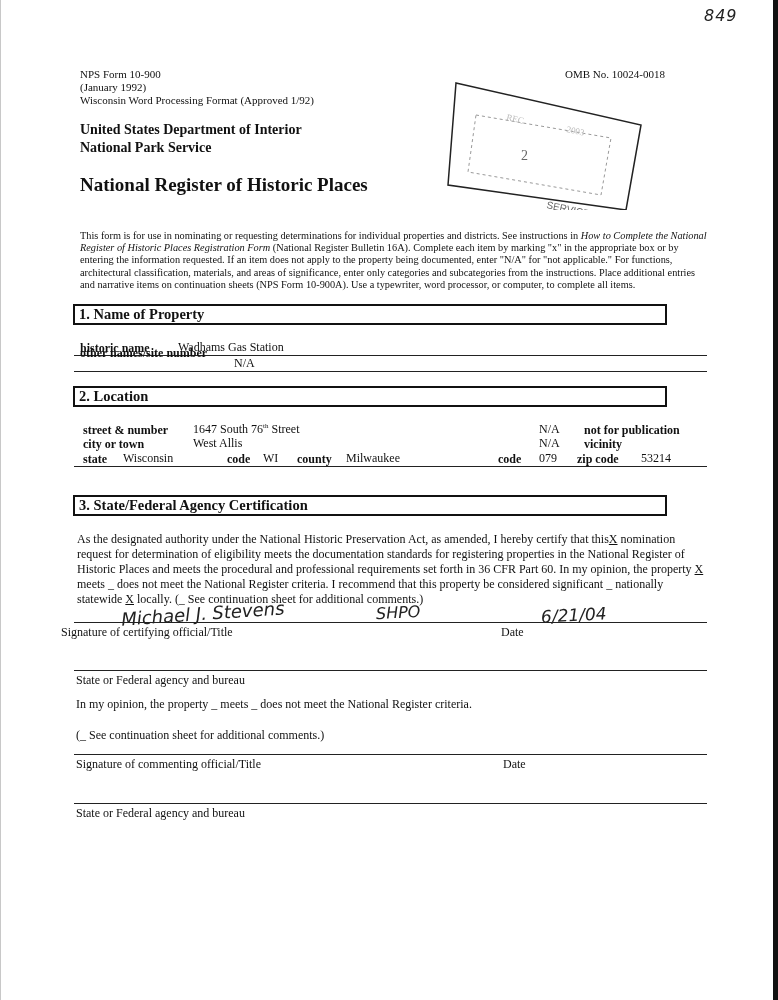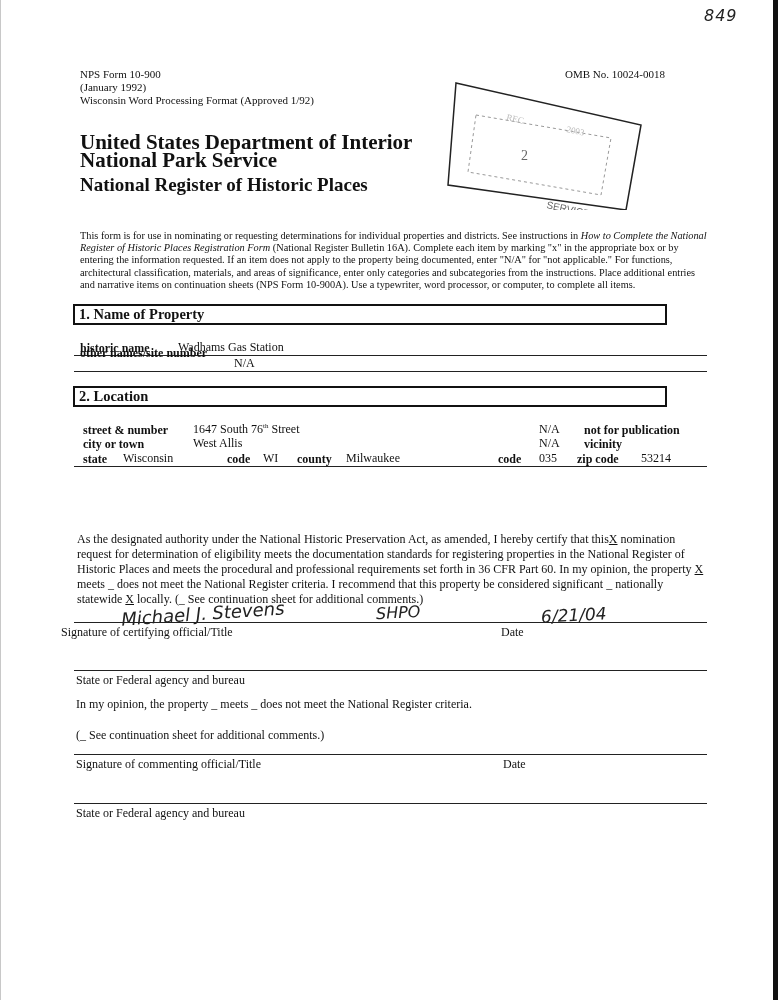--- a/index.html
+++ b/index.html
@@ -6,21 +6,21 @@
   body { width:778px; height:1000px; background:#ffffff; position:relative; overflow:hidden;
          font-family:"Liberation Serif", "DejaVu Serif", serif; color:#111; }
   .page { position:absolute; left:0; top:0; width:778px; height:1000px; border-left:1px solid #c8c8c8; box-sizing:border-box; }
   .right-bar { position:absolute; left:772px; top:0; width:5px; height:1000px; background:#111; }
   .abs { position:absolute; white-space:nowrap; }
   .small { font-size:11px; line-height:13px; }
   .hw { font-family:"DejaVu Sans", sans-serif; font-style:italic; color:#222; }
   .page-num { left:703px; top:6px; font-size:16px; letter-spacing:1px; }
   .form-id { left:79px; top:68px; }
   .omb { left:564px; top:68px; font-size:11px; }
-  .agency { left:79px; top:121px; font-size:21px; font-weight:bold; line-height:18px;margin-top:12px; }
+  .agency { left:79px; top:121px; font-size:14px; font-weight:bold; line-height:18px; }
   .title { left:79px; top:173px; font-size:19px; font-weight:bold; line-height:23px; }
   .intro { left:79px; top:230px; width:630px; white-space:normal; font-size:10.3px; line-height:12.2px; }
   .intro i { font-style:italic; }
   .sect { position:absolute; left:72px; width:594px; height:21px; border:2px solid #111; box-sizing:border-box; font-weight:bold; font-size:14.5px; line-height:17px; padding-left:4px; }
   .hline { position:absolute; left:73px; width:633px; height:0; border-top:1.5px solid #222; }
   .lbl { font-weight:bold; font-size:12px; }
   .val { font-size:12px; }
   .body-text { left:76px; top:532px; width:632px; white-space:normal; font-size:12px; line-height:15px; }
   .ul { text-decoration:underline; }
   .stamp { position:absolute; left:445px; top:80px; width:200px; height:130px; }
@@ -79,25 +79,26 @@
   <div class="abs val" style="left:538px; top:436px;">N/A</div>
   <div class="abs lbl" style="left:583px; top:437px;">vicinity</div>
 
   <div class="abs lbl" style="left:82px; top:452px;">state</div>
   <div class="abs val" style="left:122px; top:451px;">Wisconsin</div>
   <div class="abs lbl" style="left:226px; top:452px;">code</div>
   <div class="abs val" style="left:262px; top:451px;">WI</div>
   <div class="abs lbl" style="left:296px; top:452px;">county</div>
   <div class="abs val" style="left:345px; top:451px;">Milwaukee</div>
   <div class="abs lbl" style="left:497px; top:452px;">code</div>
-  <div class="abs val" style="left:538px; top:451px;">035</div>
+  <div class="abs val" style="left:538px; top:451px;">079</div>
   <div class="abs lbl" style="left:576px; top:452px;">zip code</div>
   <div class="abs val" style="left:640px; top:451px;">53214</div>
   <div class="hline" style="top:466px;"></div>
 
+  <div class="sect" style="top:495px;">3. State/Federal Agency Certification</div>
 
   <div class="abs body-text"><span>As the designated authority under the National Historic Preservation Act, as amended, I hereby certify that this</span><span class="ul">X</span><span> nomination request for determination of eligibility meets the documentation standards for registering properties in the National Register of Historic Places and meets the procedural and professional requirements set forth in 36 CFR Part 60. In my opinion, the property </span><span class="ul">X</span><span> meets _ does not meet the National Register criteria. I recommend that this property be considered significant _ nationally statewide </span><span class="ul">X</span><span>  locally. (_ See continuation sheet for additional comments.)</span></div>
 
   <div class="abs hw" style="left:120px; top:603px; font-size:18px; transform:rotate(-4deg);">Michael J. Stevens</div>
   <div class="abs hw" style="left:375px; top:603px; font-size:16px; transform:rotate(-3deg);">SHPO</div>
   <div class="abs hw" style="left:540px; top:605px; font-size:17px; transform:rotate(-3deg);">6/21/04</div>
 
   <div class="hline" style="top:622px; left:73px;"></div>
   <div class="abs val" style="left:60px; top:625px;">Signature of certifying official/Title</div>
   <div class="abs val" style="left:500px; top:625px;">Date</div>

